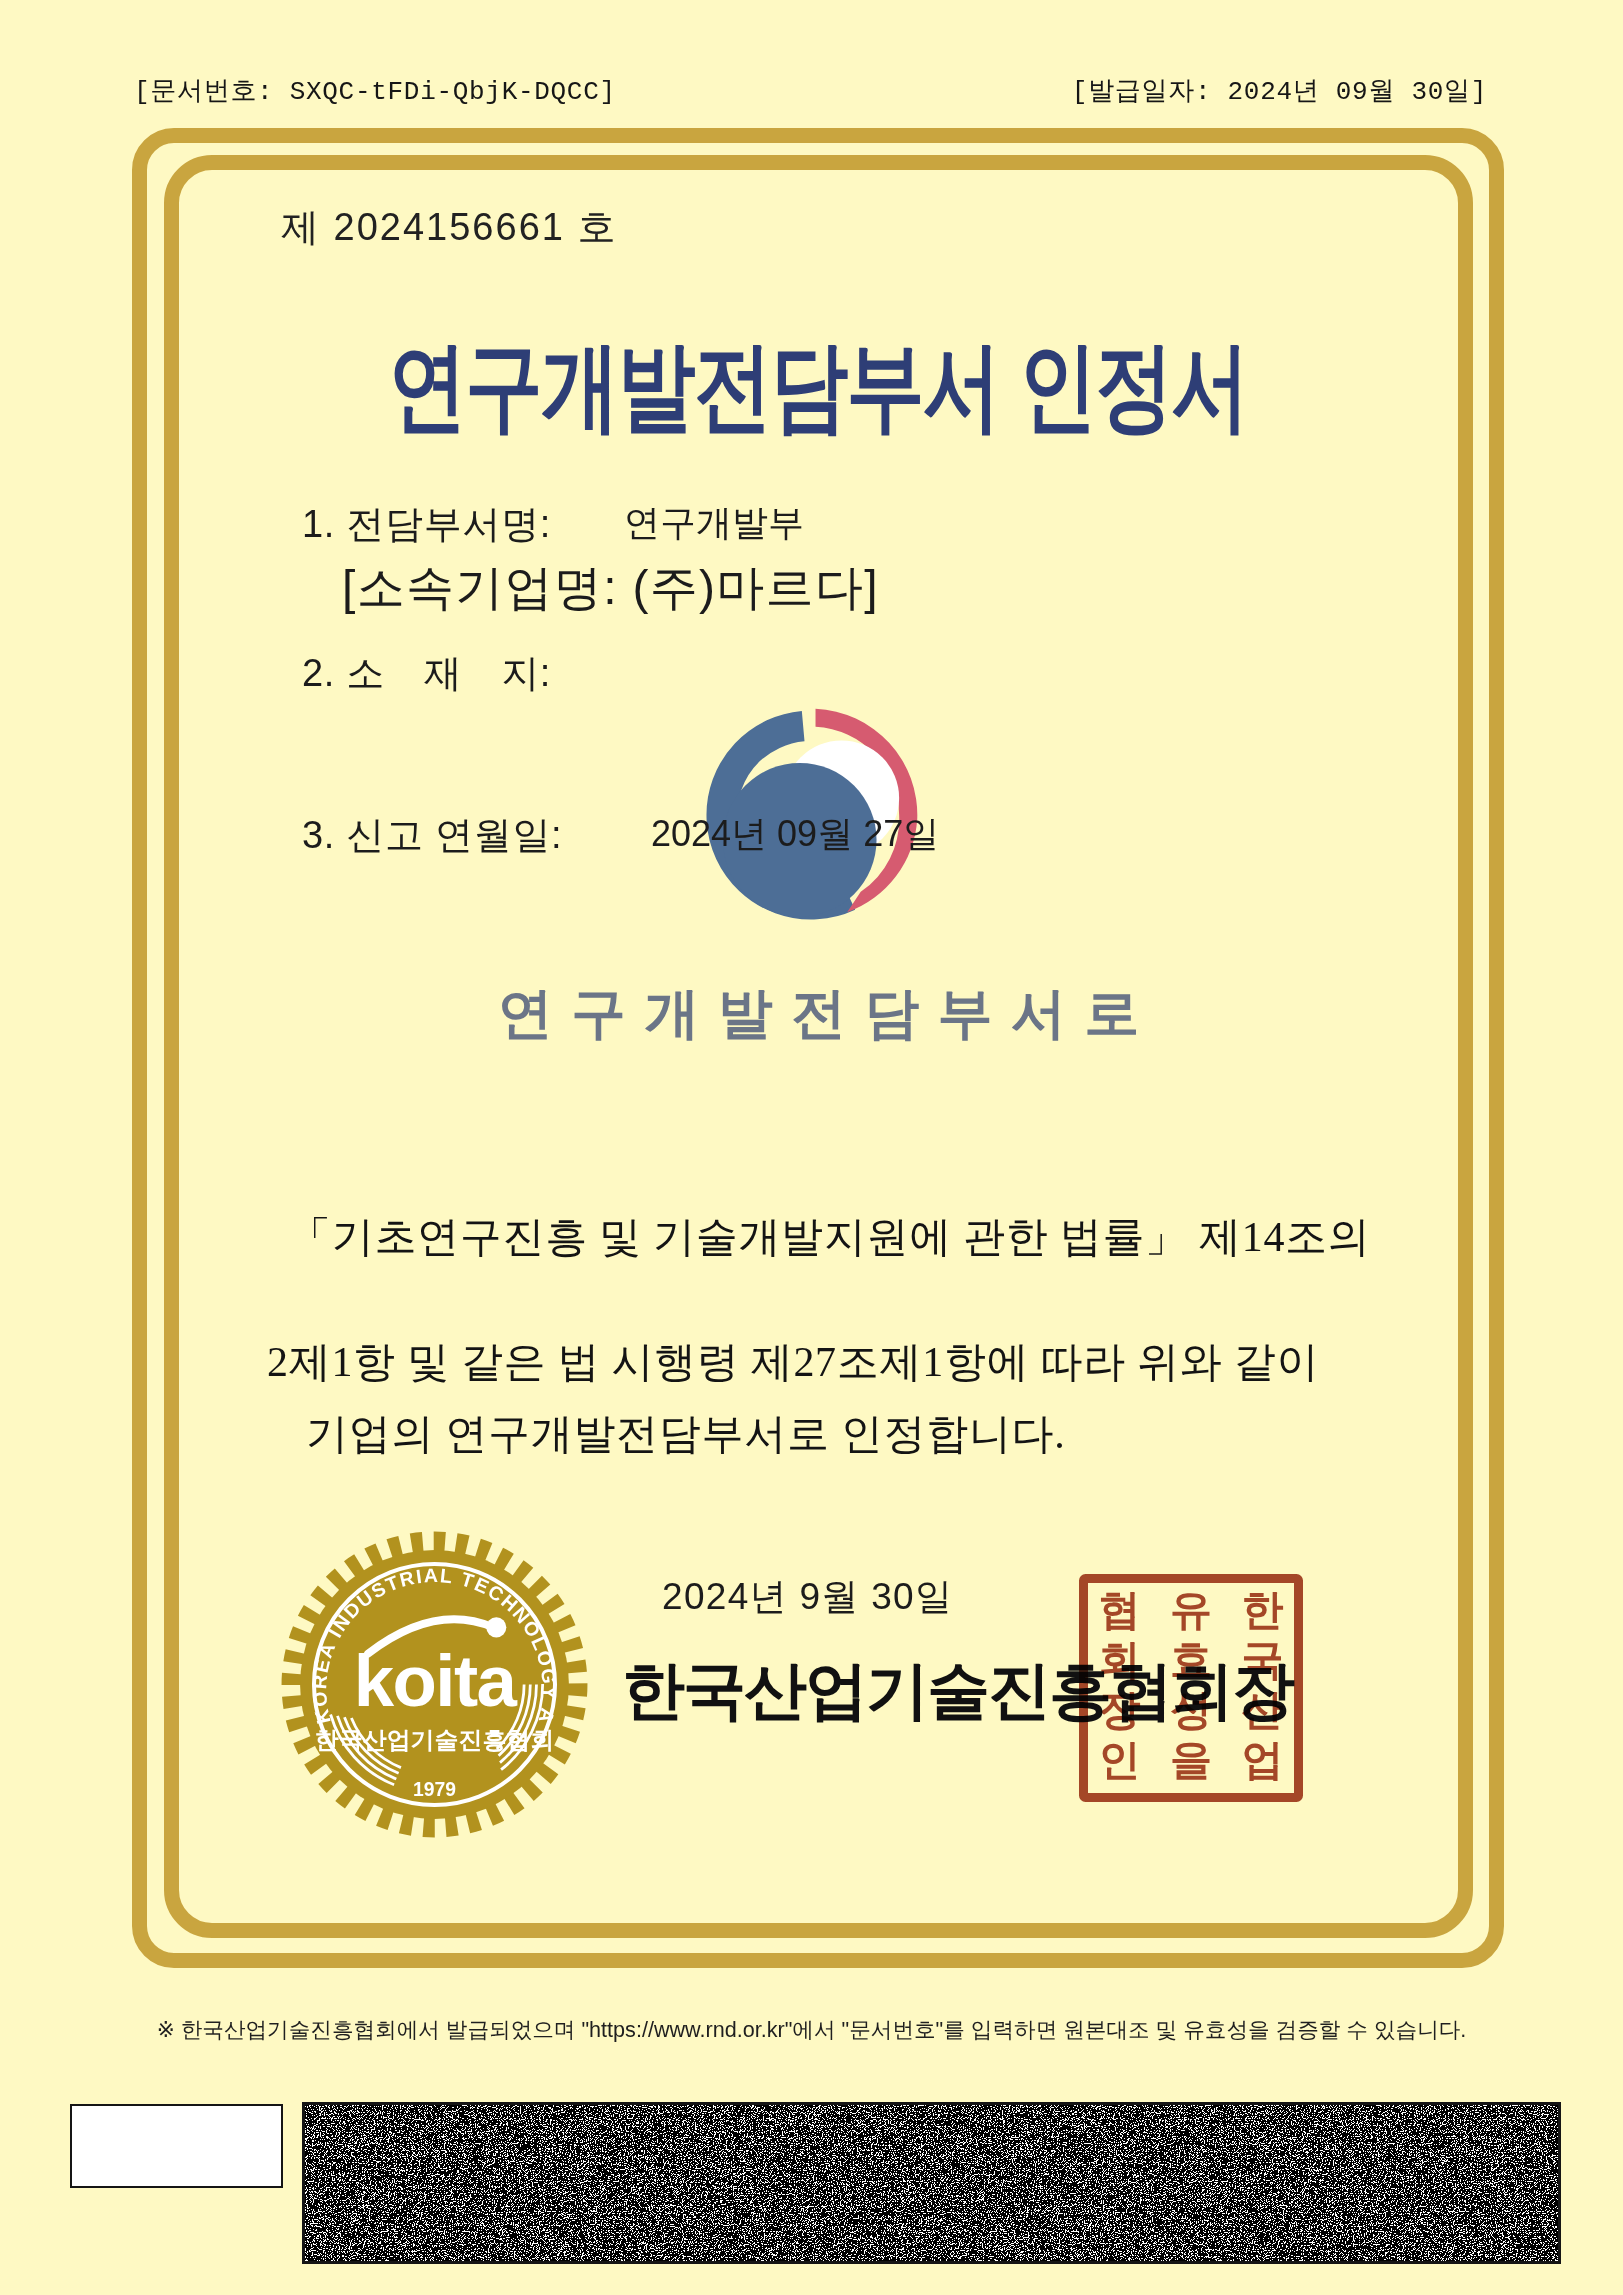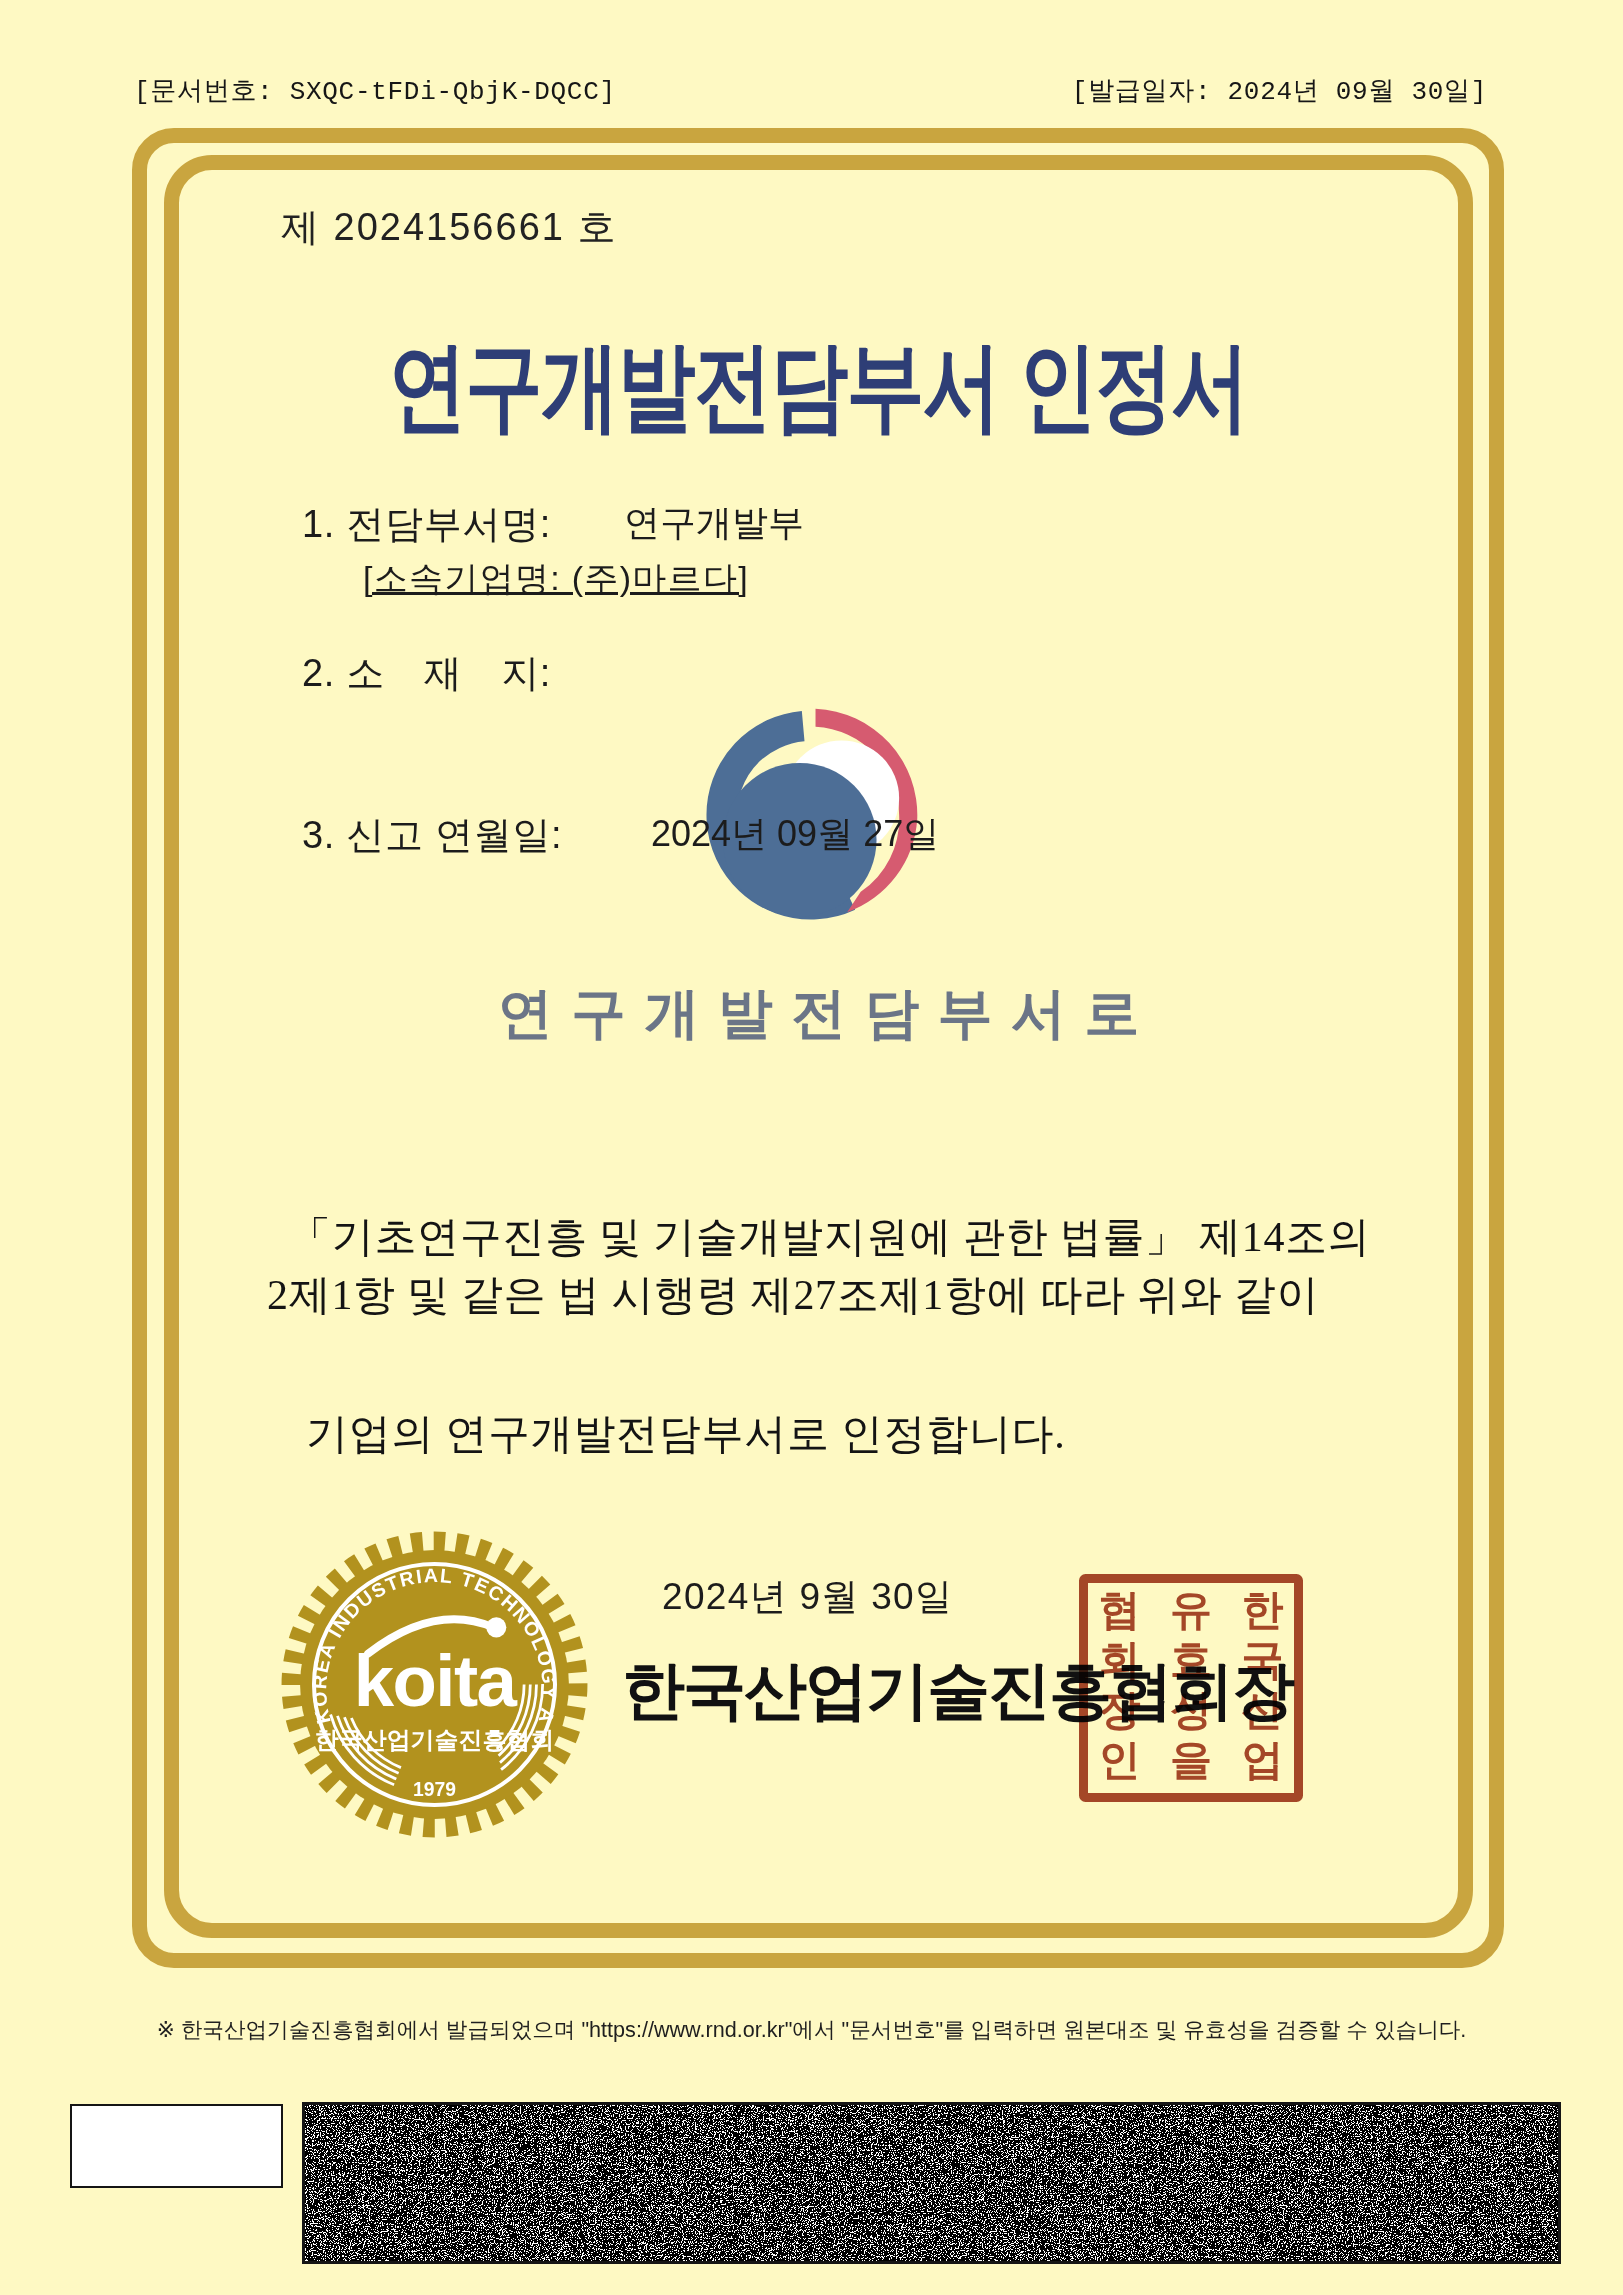--- a/index.html
+++ b/index.html
@@ -29,39 +29,39 @@
   }
   .title{
     position:absolute;left:164px;top:322px;width:1309px;text-align:center;
     font-size:98px;font-weight:bold;color:#2e3e76;white-space:nowrap;
   }
   .title>span{display:inline-block;transform:scaleX(0.80);transform-origin:center;letter-spacing:-2.6px;}
   .item-row{position:absolute;left:302px;display:flex;font-size:38px;white-space:pre;}
   .item-label{width:322px;font-weight:normal;letter-spacing:0.7px;}
   .item-value{font-size:36px;letter-spacing:0;}
   #row-item1{top:499px;}
-  .company-note{position:absolute;left:363px;top:556px;font-size:34px;letter-spacing:1.3px;white-space:pre;text-decoration:underline;}
+  .company-note{position:absolute;left:342px;top:556px;font-size:48px;letter-spacing:1.3px;white-space:pre;}
   #row-item2{top:648px;}
   #row-item2 .item-value{line-height:1.55;}
   #row-item3{top:810px;gap:27px;}
   
   #emblem{position:absolute;left:694px;top:702px;width:234px;height:226px;z-index:0;}
   .overlay-text{z-index:2;}
   .ministry{
     position:absolute;left:164px;top:977px;width:1309px;text-align:center;
     font-size:55px;font-weight:bold;color:#6b7587;letter-spacing:18.3px;text-indent:18.3px;
     z-index:2;white-space:nowrap;
   }
   
   .body-line{
     position:absolute;font-family:"Liberation Serif","DejaVu Serif",serif;
     font-size:42px;color:#141414;letter-spacing:0.7px;white-space:pre;z-index:2;margin-top:31px;
   }
   #body-line1{left:289px;top:1178px;}
-  #body-line2{left:267px;top:1236px;text-align:right;}
+  #body-line2{left:267px;top:1303px;text-align:right;}
   #body-line3{left:306px;top:1375px;}
   
   .issue-date-line{position:absolute;left:662px;top:1572px;font-size:37px;letter-spacing:1.3px;z-index:2;white-space:pre;}
   .issuer-line{
     position:absolute;left:622px;top:1648px;font-size:63px;font-weight:bold;color:#111;
     letter-spacing:-2px;z-index:2;white-space:nowrap;
   }
   
   #koita-seal{position:absolute;left:280px;top:1530px;width:309px;height:309px;z-index:1;}
   

